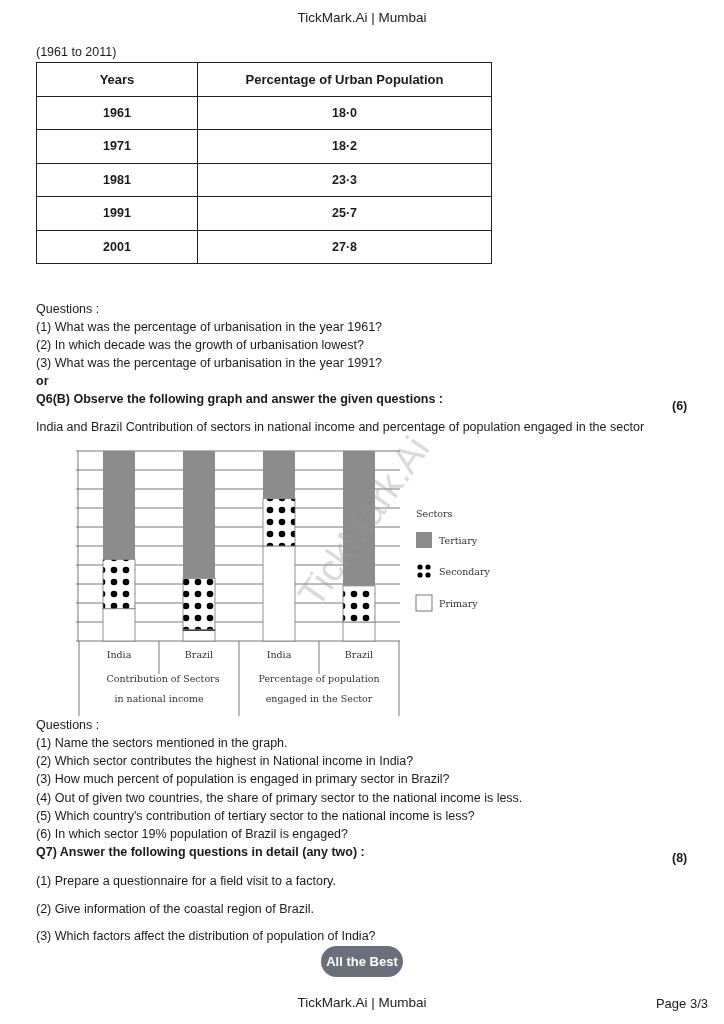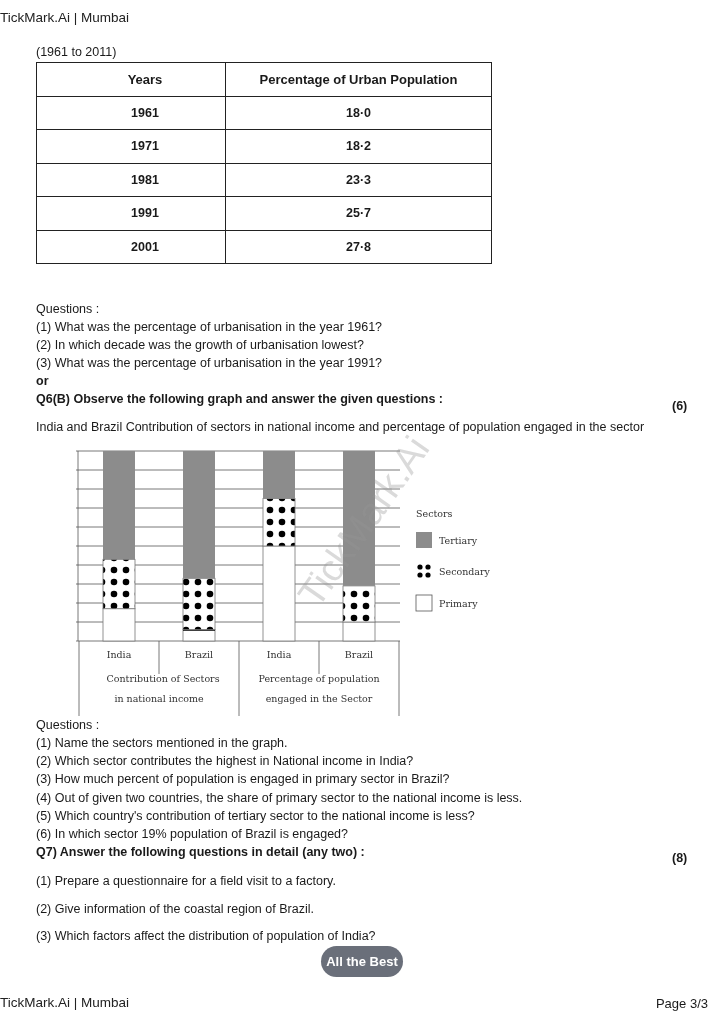--- a/index.html
+++ b/index.html
@@ -1,24 +1,24 @@
 <!DOCTYPE html>
 <html><head>
 <meta charset="utf-8">
 <style>
   html, body { margin:0; padding:0; background:#ffffff; }
   body { width:724px; height:1024px; position:relative; overflow:hidden;
          font-family:"Liberation Sans", "DejaVu Sans", sans-serif; color:#1a1a1a; }
   .abs { position:absolute; }
-  .hdr { top:10px; left:0; width:724px; text-align:left; font-size:13.5px; color:#222; }
+  .hdr { top:10px; left:0; width:724px; text-align:center; font-size:13.5px; color:#222; }
   .sub { left:36px; top:45px; font-size:12.5px; }
   table.urban { position:absolute; left:36px; top:62px; width:456px; border-collapse:collapse; font-size:12.5px; }
   table.urban th, table.urban td { border:1.2px solid #222; text-align:center; height:32.5px; padding:0;font-weight:bold; }
   table.urban th { font-weight:bold; font-size:13px; }
-  table.urban td.c1, table.urban th.c1 { width:160px;padding-left:28px; }
+  table.urban td.c1, table.urban th.c1 { width:160px; }
   .q { left:36px; font-size:12.5px; line-height:18px;text-align:center; }
   .bold { font-weight:bold; }
   .marks { font-size:12.5px; font-weight:bold; }
   .serif { font-family:"DejaVu Serif", "Liberation Serif", serif; color:#333; }
   .ytick { font-size:8.5px; right:0; }
   .pill { left:321px; top:946px; width:82px; height:31px; border-radius:16px; background:#6a6f7a;
           color:#fff; font-weight:bold; font-size:13px; text-align:center; line-height:31px; }
   .watermark { left:262px; top:440px; font-size:38px; color:rgba(150,150,150,0.35);
                transform:rotate(-55deg); transform-origin:left top; white-space:nowrap; }
 </style>

